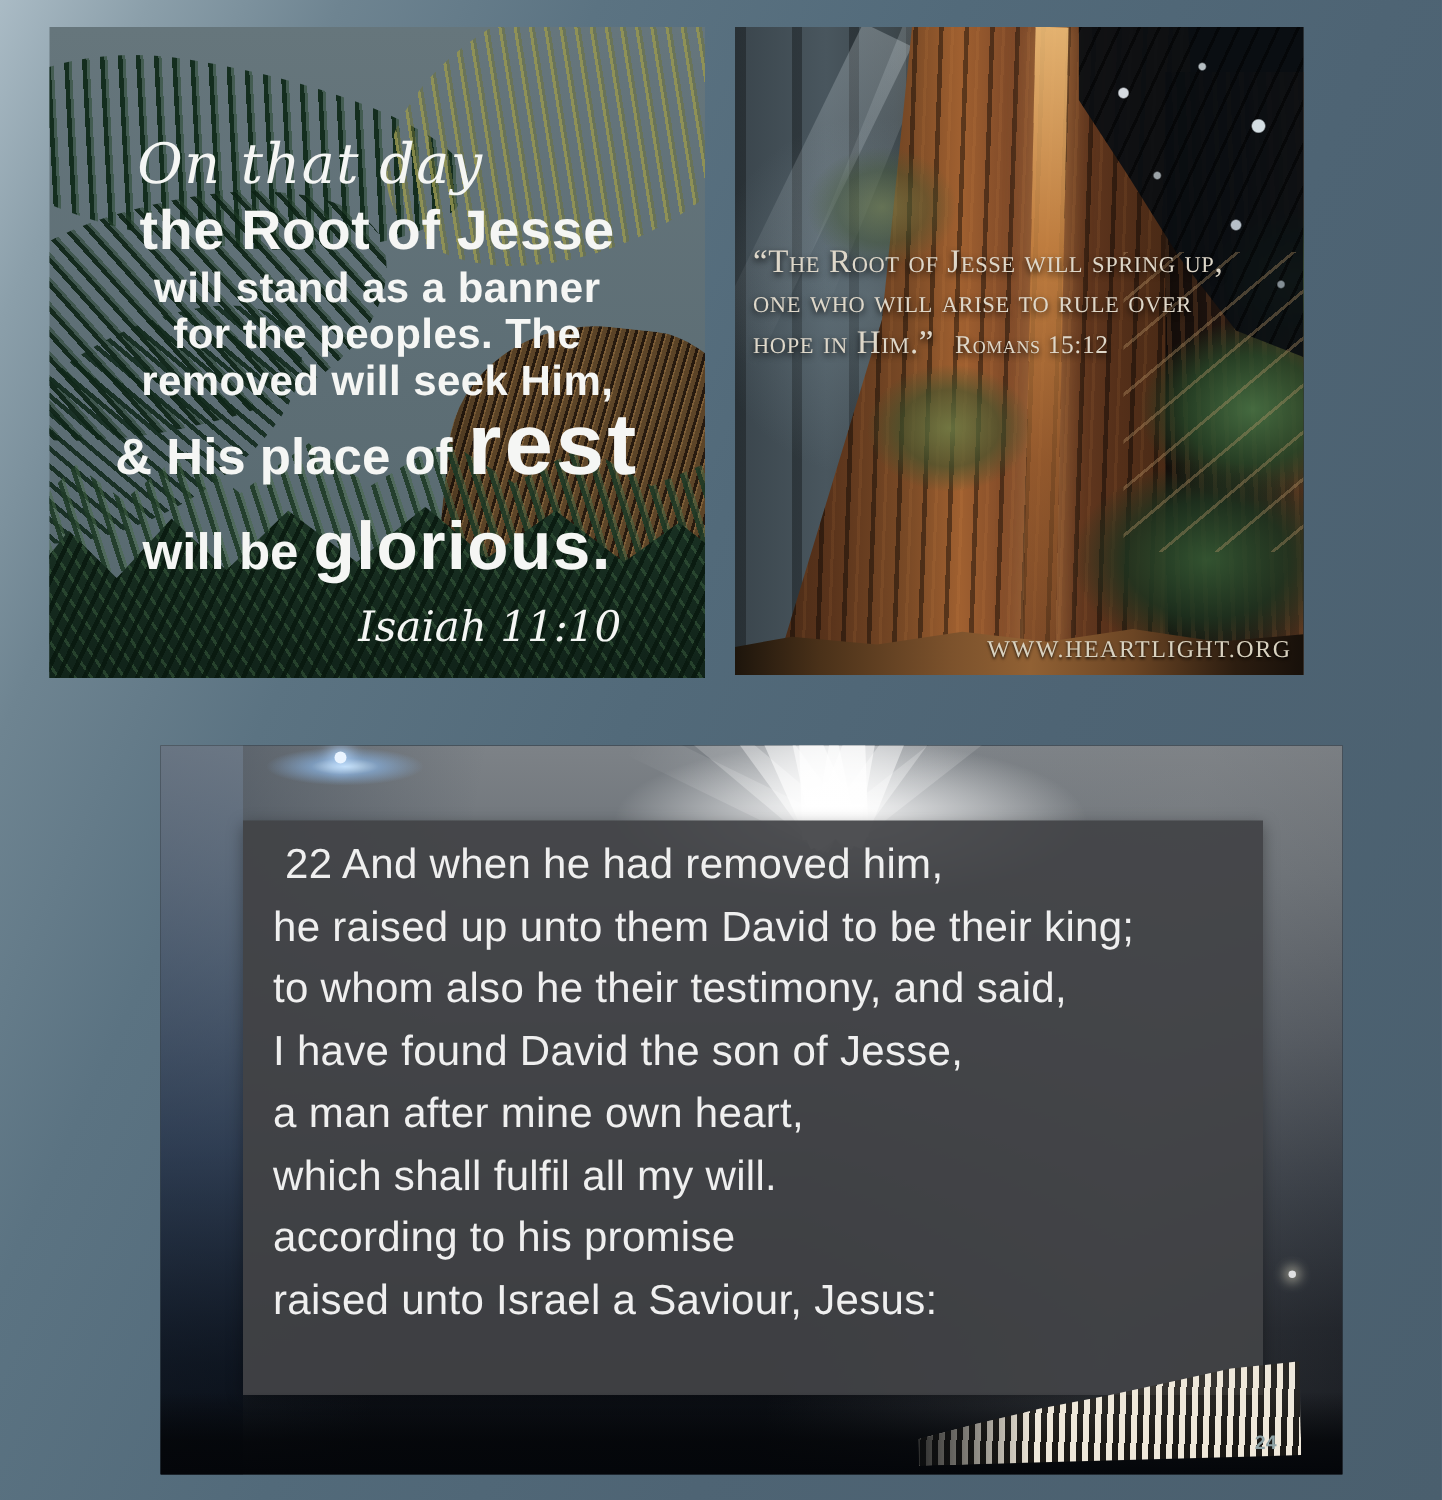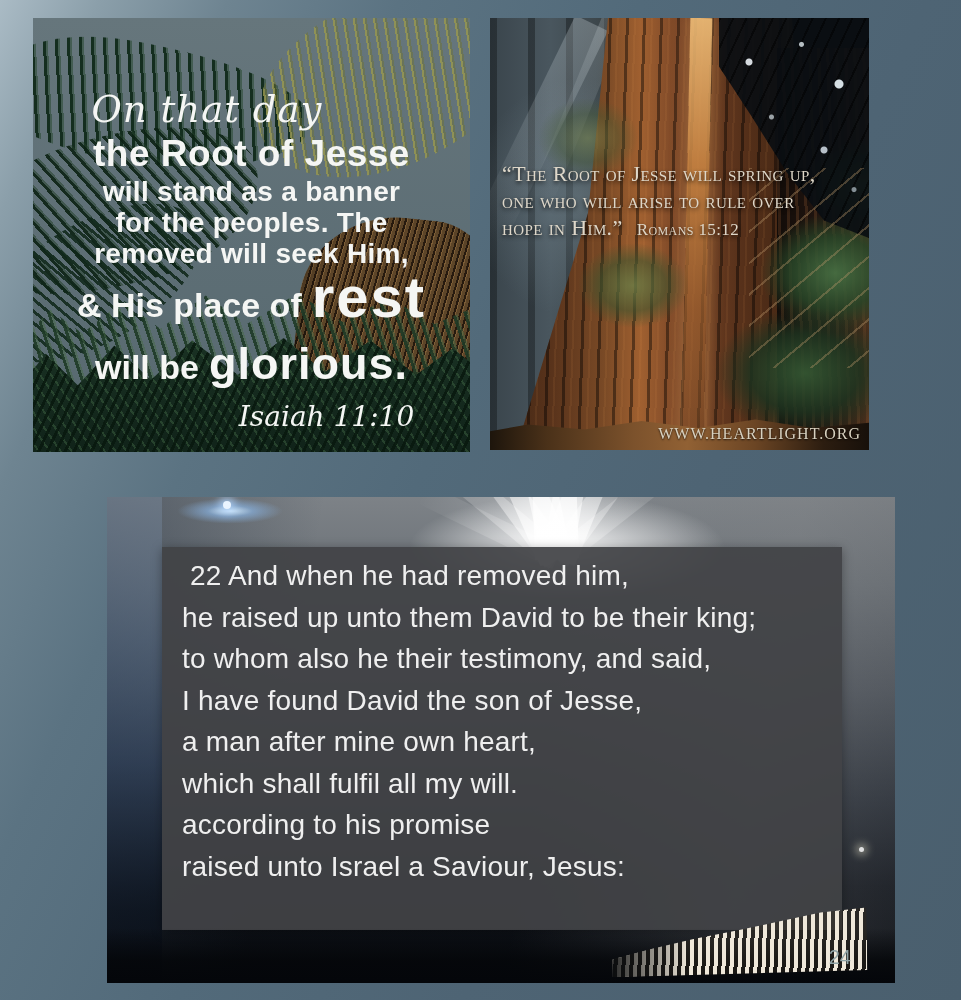--- a/index.html
+++ b/index.html
@@ -140,21 +140,21 @@
     padding:8px 0 0 20px;box-sizing:border-box;}
   .verse-line{white-space:pre-wrap;font-size:28px;line-height:41.5px;color:#efefef;letter-spacing:.2px;}
   .sl-bottom{position:absolute;left:0;right:0;bottom:0;height:55px;z-index:4;
     background:linear-gradient(180deg,rgba(4,6,9,0),rgba(4,6,9,.85) 60%,#04060a 100%);}
   .fence{position:absolute;left:505px;top:410px;width:255px;height:68px;z-index:6;transform:rotate(-1deg);
     background:linear-gradient(90deg,rgba(10,12,14,.85),rgba(10,12,14,0) 30%),
       repeating-linear-gradient(93deg,#efe8da 0 4px,rgba(46,40,30,.5) 4px 8px);
     clip-path:polygon(0 74%,15% 60%,32% 46%,50% 34%,66% 22%,82% 10%,100% 4%,100% 96%,0 100%);}
   .light-dot{position:absolute;left:752px;top:350px;width:5px;height:5px;border-radius:50%;z-index:5;
     background:#ffffff;box-shadow:0 0 8px 3px rgba(255,250,220,.6);opacity:.85;}
-  .page-num{position:absolute;right:44px;bottom:14px;z-index:7;font-size:20px;color:#8fa3a6;}
+  .page-num{position:absolute;right:44px;bottom:14px;z-index:7;font-size:13px;color:#8fa3a6;font-weight:bold;}
 </style>
 </head>
 <body>
 
 <div class="canvas">
 
   <section class="card card-isaiah">
     <div class="frond fA"></div>
     <div class="frond fB"></div>
     <div class="frond fD"></div>

